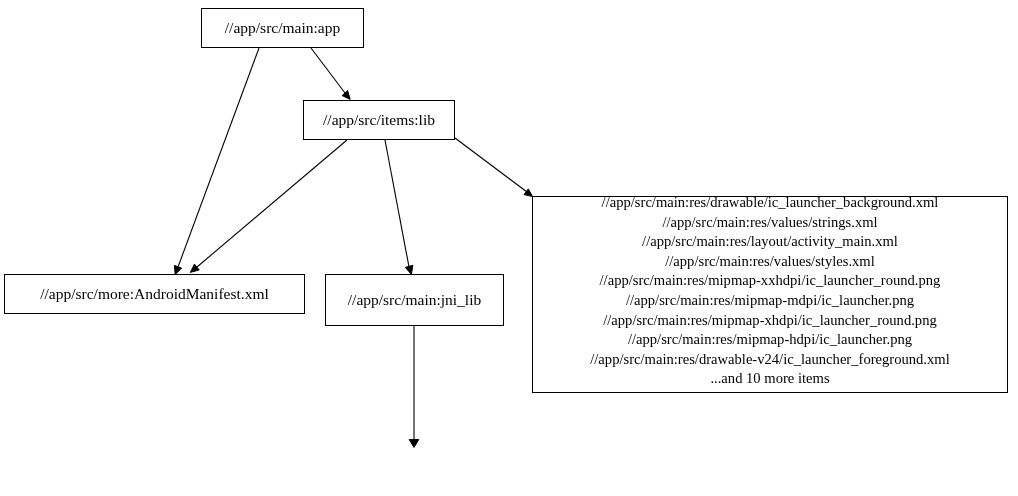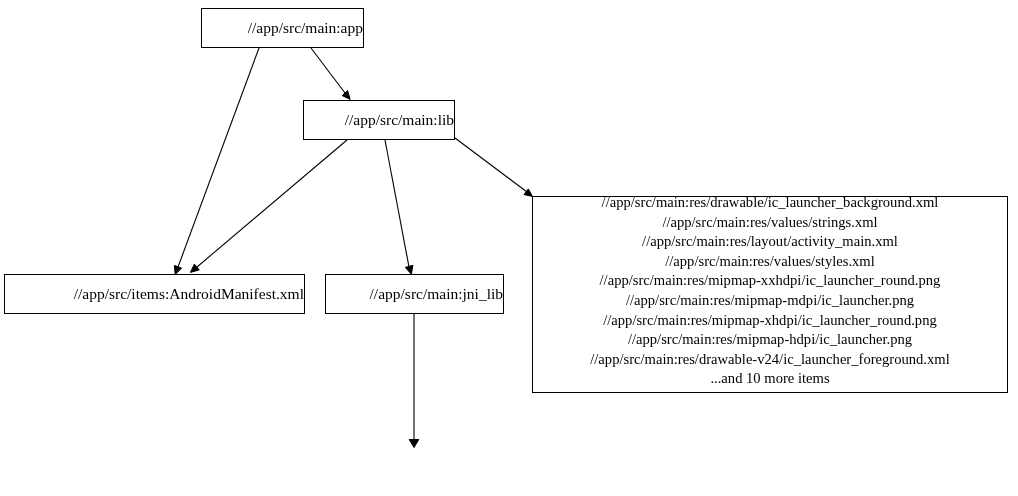--- a/index.html
+++ b/index.html
@@ -15,21 +15,21 @@
     font-family: "Liberation Serif", "DejaVu Serif", serif;
     overflow: hidden;
   }
   .node {
     position: absolute;
     box-sizing: border-box;
     border: 1px solid #000000;
     background: #ffffff;
     display: flex;
     align-items: center;
-    justify-content: flex-end;
+    justify-content: center;
     color: #000000;
     z-index: 2;
   }
   .node-label {
     font-size: 15.5px;
     line-height: 1;
     white-space: nowrap;
     text-align: center;
   }
   .multiline {
@@ -100,28 +100,28 @@
       <polygon points="409.2,439.5 414,447.5 418.8,439.5"></polygon>
     </g>
 
   </svg>
 
   <div class="node" style="left:201px; top:8px; width:163px; height:40px;">
     <span class="node-label">//app/src/main:app</span>
   </div>
 
   <div class="node" style="left:303px; top:100px; width:152px; height:40px;">
-    <span class="node-label">//app/src/main:lib</span>
+    <span class="node-label">//app/src/items:lib</span>
   </div>
 
   <div class="node" style="left:4px; top:274px; width:301px; height:40px;">
-    <span class="node-label">//app/src/items:AndroidManifest.xml</span>
+    <span class="node-label">//app/src/more:AndroidManifest.xml</span>
   </div>
 
-  <div class="node" style="left:325px; top:274px; width:179px; height:40px;">
+  <div class="node" style="left:325px; top:274px; width:179px; height:52px;">
     <span class="node-label">//app/src/main:jni_lib</span>
   </div>
 
   <div class="node multiline" style="left:532px; top:196px; width:476px; height:197px;">
     <span class="node-label">//app/src/main:res/drawable/ic_launcher_background.xml
 //app/src/main:res/values/strings.xml
 //app/src/main:res/layout/activity_main.xml
 //app/src/main:res/values/styles.xml
 //app/src/main:res/mipmap-xxhdpi/ic_launcher_round.png
 //app/src/main:res/mipmap-mdpi/ic_launcher.png

